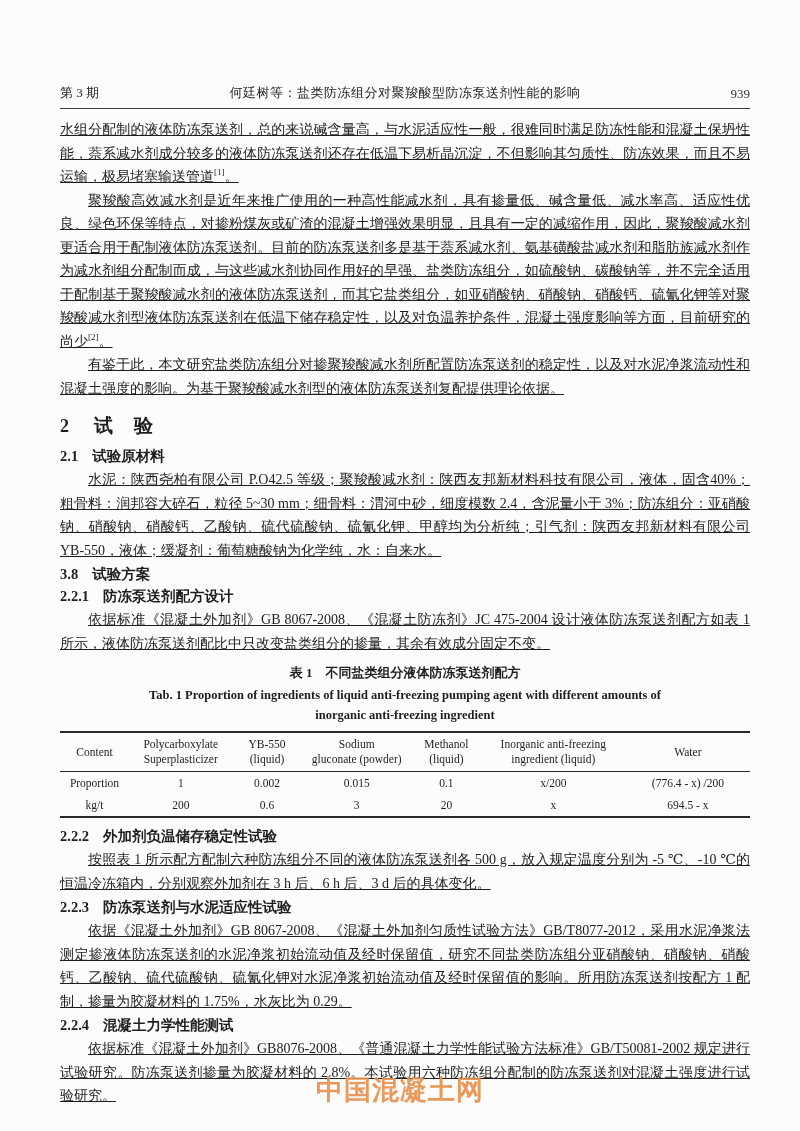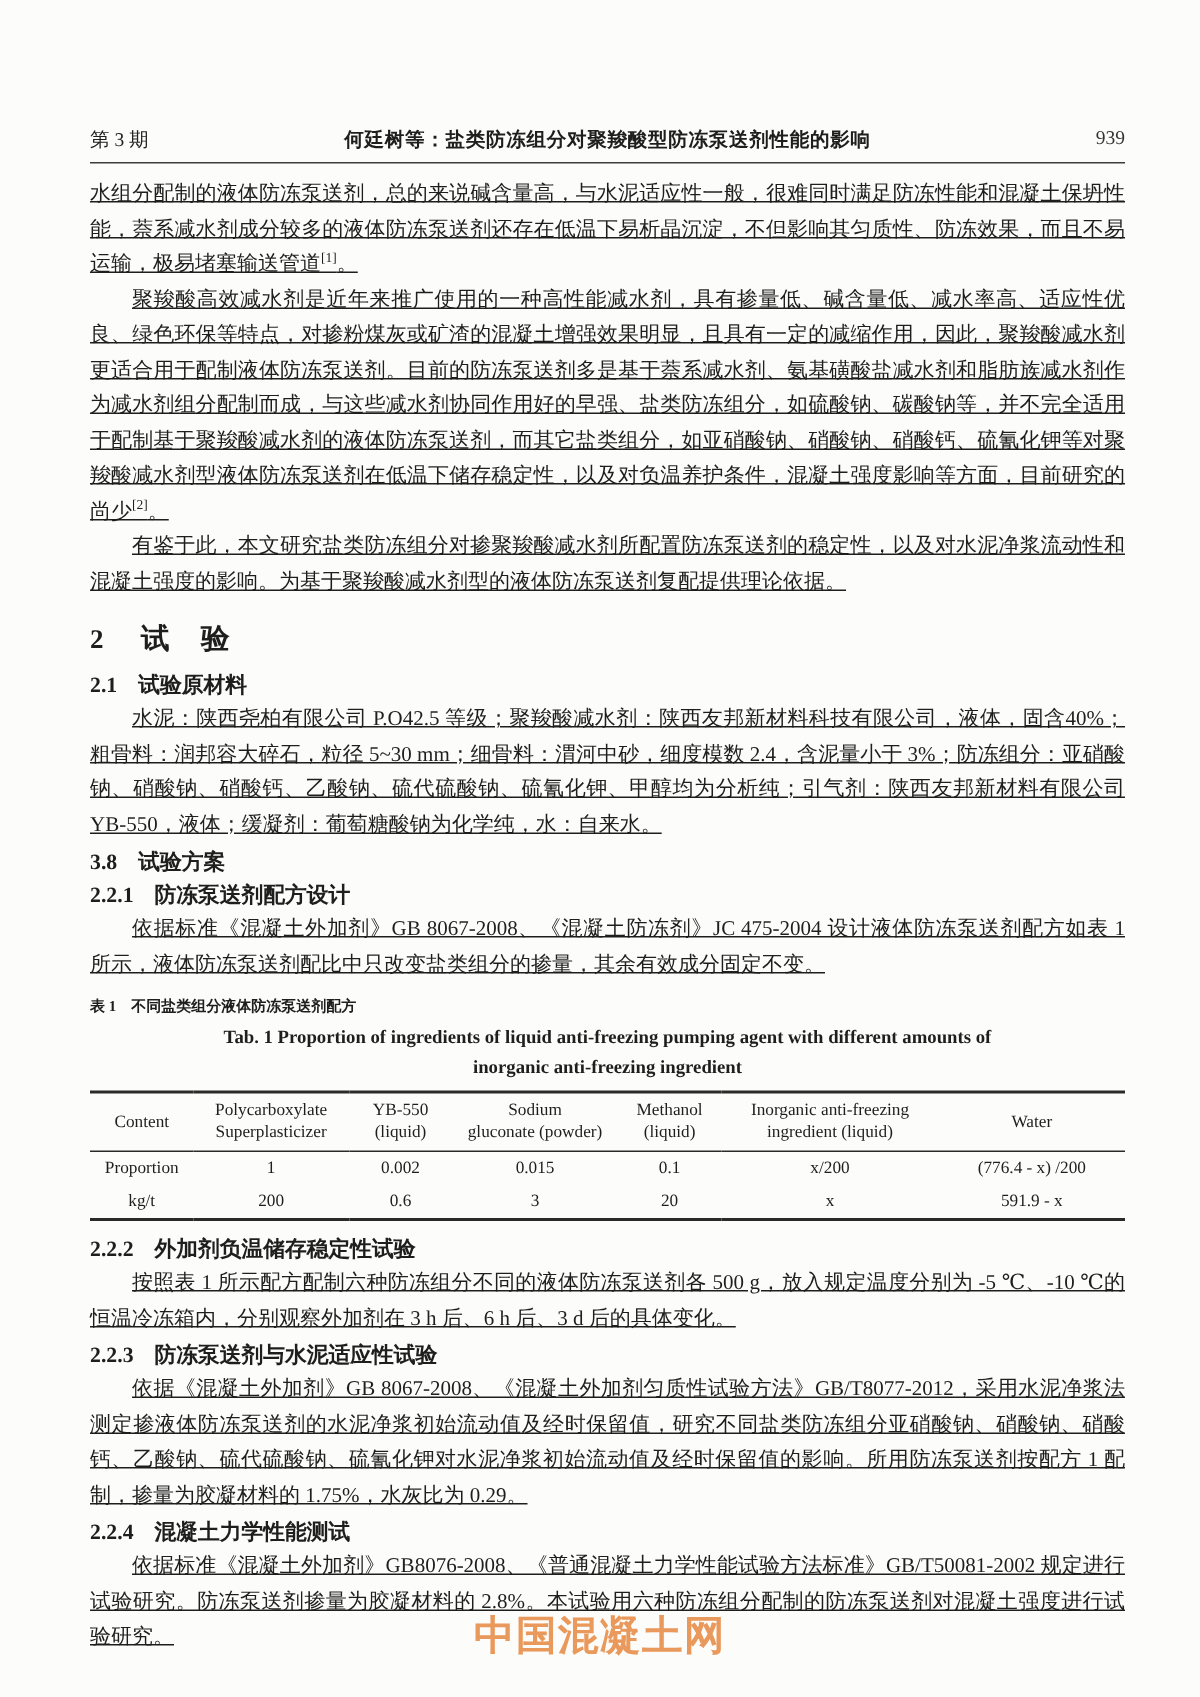--- a/index.html
+++ b/index.html
@@ -6,40 +6,40 @@
   .page{
     position:relative;
     width:800px;height:1131px;
     background:#fcfcfa;
     color:#1e1e1e;
     font-family:"Liberation Serif","DejaVu Serif",serif;
     overflow:hidden;
   }
   .inner{position:absolute;left:60px;top:84px;width:690px;}
   .pg-header{
-    display:flex;align-items:flex-start;
+    display:flex;align-items:flex-end;
     font-size:13px;
     padding-bottom:6px;
     border-bottom:1.5px solid #3c3c3c;
   }
   .pg-header .issue{width:110px;}
-  .pg-header .ptitle{flex:1;text-align:center;font-size:13px;letter-spacing:.5px;font-weight:bold;}
+  .pg-header .ptitle{flex:1;text-align:center;font-size:13px;letter-spacing:.5px;}
   .pg-header .pnum{width:110px;text-align:right;color:#333;}
   .bodytext{margin-top:9px;}
   .para{
     font-size:14px;line-height:23.5px;
     text-align:justify;margin:0;text-decoration:underline;
   }
   .indent{text-indent:2em;}
   sup.ref{font-size:9px;line-height:0;}
   .h2{font-size:19px;font-weight:bold;margin:13px 0 8px 0;letter-spacing:1px;}
   .h2 .no{margin-right:24px;font-size:18px;}
   .h3{font-size:14.5px;font-weight:bold;margin:3px 0 2px 0;}
   .h3 .no{margin-right:14px;}
-  .tblcap-cn{font-size:10px;font-weight:bold;margin-top:9px;}
+  .tblcap-cn{text-align:center;font-size:13px;font-weight:bold;margin-top:9px;}
   .tblcap-en{text-align:center;font-size:12.5px;font-weight:bold;line-height:20px;margin-top:3px;}
   table.tbl{
     width:100%;border-collapse:collapse;margin-top:6px;
     border-top:2px solid #2a2a2a;border-bottom:2px solid #2a2a2a;
     font-size:11.5px;
   }
   table.tbl thead td{
     border-bottom:1px solid #2a2a2a;
     white-space:pre-line;
     padding:4px 2px;line-height:15px;
@@ -138,21 +138,21 @@
             <td>x/200</td>
             <td>(776.4 - x) /200</td>
           </tr>
           <tr>
             <td>kg/t</td>
             <td>200</td>
             <td>0.6</td>
             <td>3</td>
             <td>20</td>
             <td>x</td>
-            <td>591.9 - x</td>
+            <td>694.5 - x</td>
           </tr>
         </tbody>
       </table>
 
       <div class="h3" style="margin-top:9px;">
         <span class="no">2.2.2</span><span>外加剂负温储存稳定性试验</span>
       </div>
       <p class="para indent">按照表 1 所示配方配制六种防冻组分不同的液体防冻泵送剂各 500 g，放入规定温度分别为 -5 ℃、-10 ℃的恒温冷冻箱内，分别观察外加剂在 3 h 后、6 h 后、3 d 后的具体变化。</p>
 
       <div class="h3">

